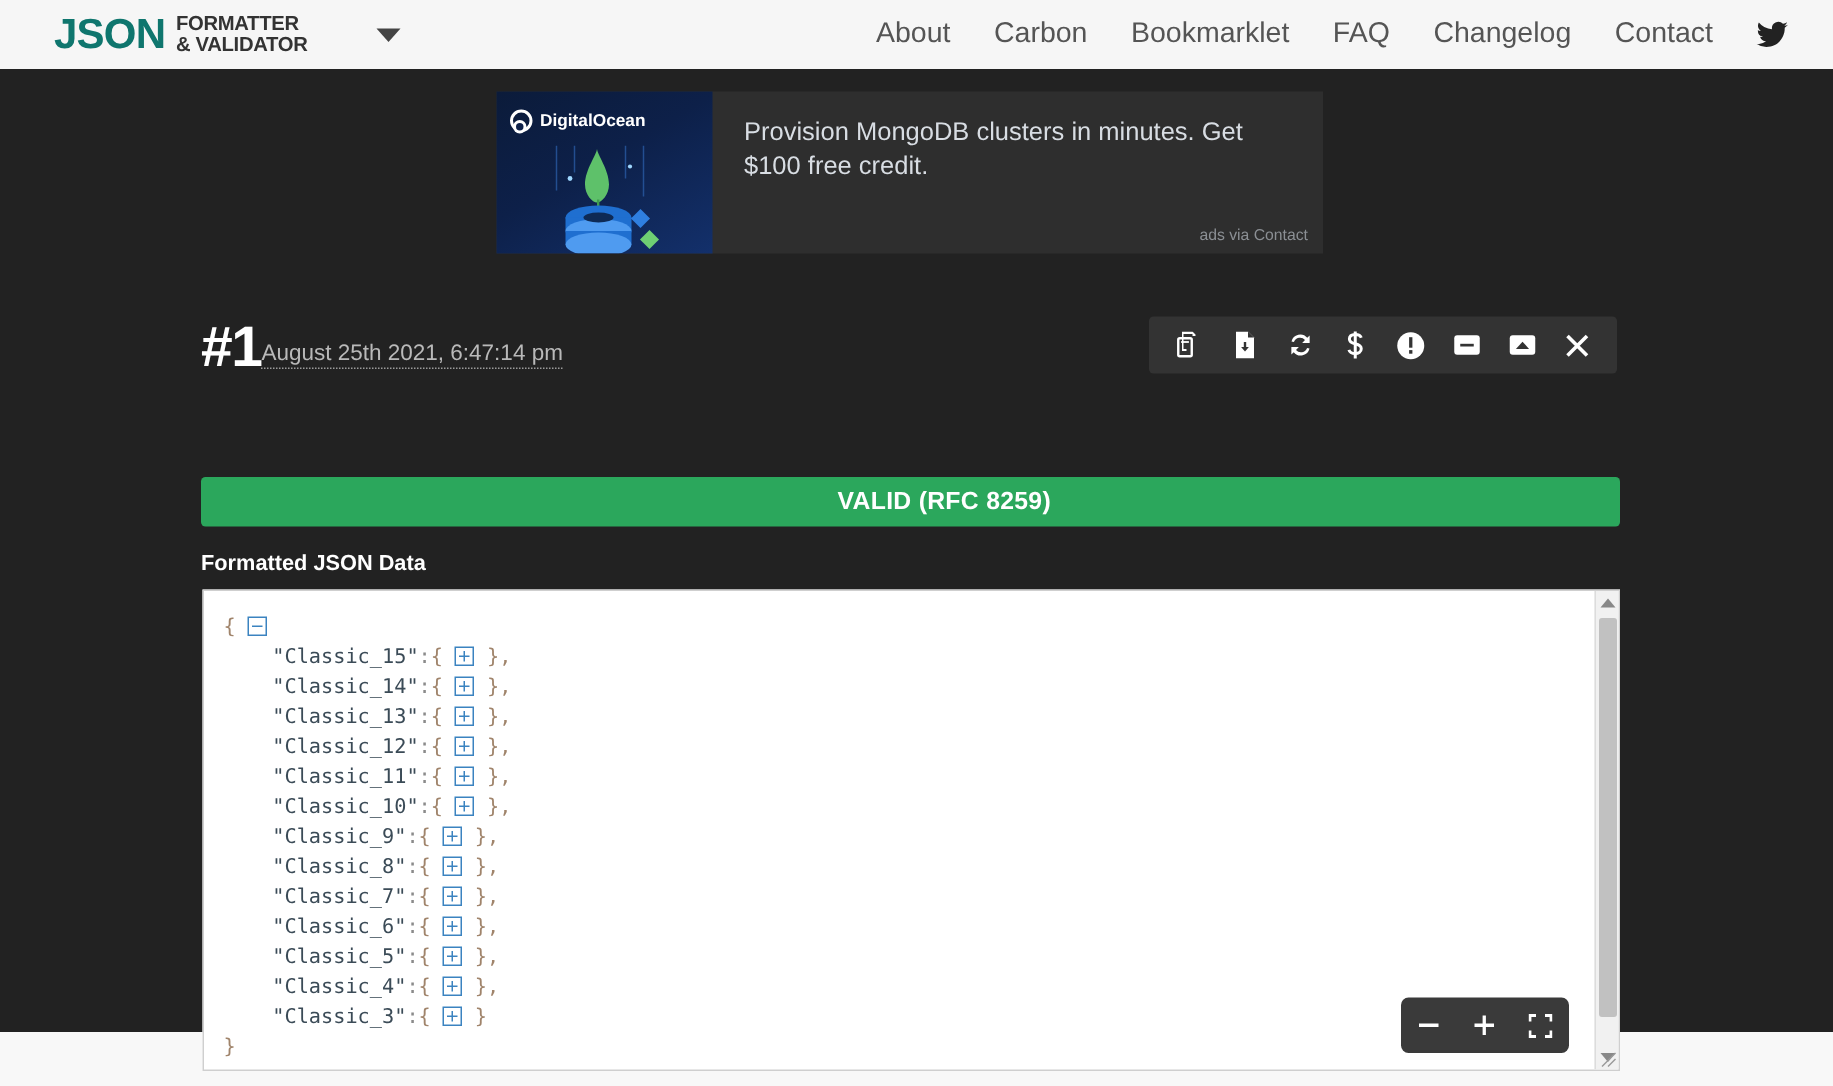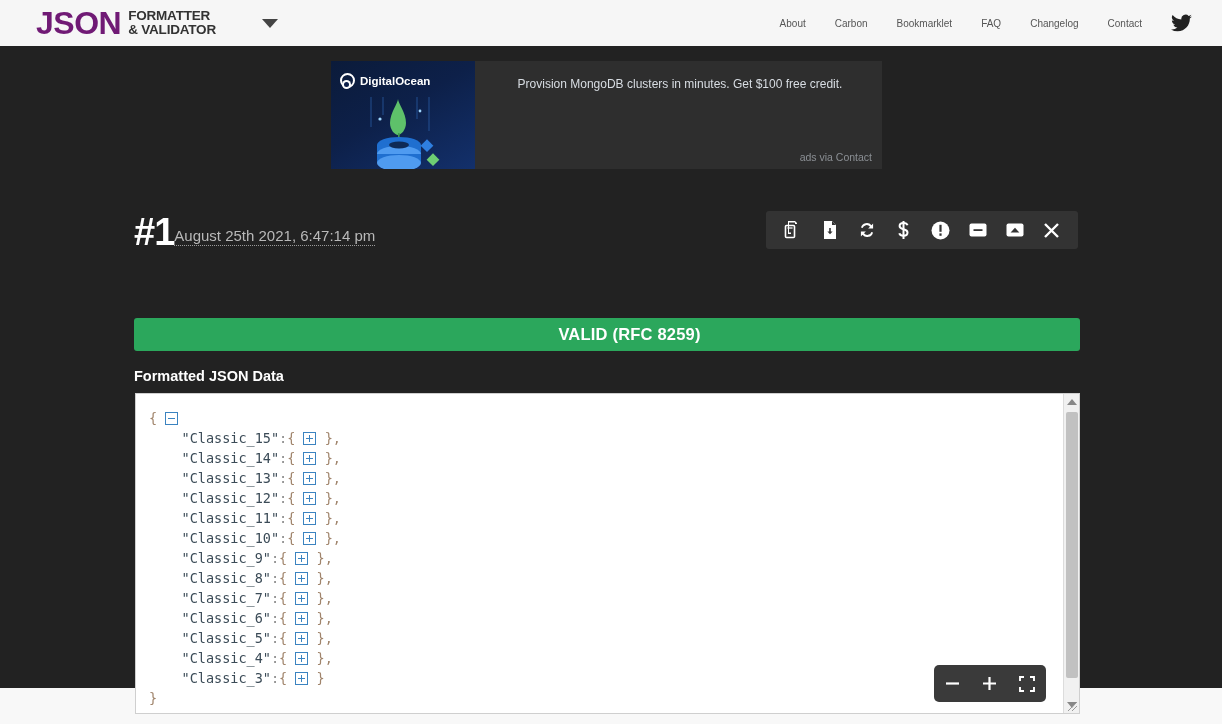--- a/index.html
+++ b/index.html
@@ -17,22 +17,22 @@
     position: absolute; left: 0; top: 0;
     width: 1222px; height: 46px;
     background: #f6f6f6;
     display: flex; align-items: center;
   }
   .brand {
     display: flex; align-items: center;
     margin-left: 36px;
   }
   .brand-json {
-    font-size: 32px; font-weight: bold;
-    color: #701a75; letter-spacing: -0.5px;
+    font-size: 28px; font-weight: bold;
+    color: #0f766e; letter-spacing: -0.5px;
     line-height: 1;
   }
   .brand-sub {
     margin-left: 7px;
     font-size: 13.5px; font-weight: bold;
     color: #333; line-height: 1.05;
     letter-spacing: -0.2px;
   }
   .brand-caret {
     margin-left: 46px;
@@ -40,21 +40,21 @@
     border-left: 8px solid transparent;
     border-right: 8px solid transparent;
     border-top: 9px solid #444;
   }
   .nav {
     margin-left: auto; margin-right: 30px;
     display: flex; align-items: center; gap: 29px;
   }
   .nav a {
     color: #555; text-decoration: none;
-    font-size: 10px;
+    font-size: 19px;
   }
   .twitter-icon { display: block; }
 
   
   .dark {
     position: absolute; left: 0; top: 46px;
     width: 1222px; height: 642px;
     background: #222222;
   }
 
@@ -84,23 +84,22 @@
     background: #0d2049; border-radius: 50%;
     box-shadow: 0 0 0 2px #fff;
   }
   .ad-logo-text { color: #fff; font-size: 11.5px; font-weight: bold; }
   .ad-art { position: absolute; left: 26px; top: 36px; width: 90px; height: 72px; }
   .ad-text {
     flex: 1; padding: 16px 18px 0 21px;
     position: relative;
   }
   .ad-headline {
-    color: #d8dde3; font-size: 12px; line-height: 1.33;
+    color: #d8dde3; font-size: 17px; line-height: 1.33;
     max-width: 370px;
-    text-align: center;
   }
   .ad-via {
     position: absolute; right: 10px; bottom: 6px;
     color: #8b8f94; font-size: 10.5px;
   }
 
   
   .result-head {
     position: absolute; left: 134px; top: 157px;
     width: 946px; height: 58px;

